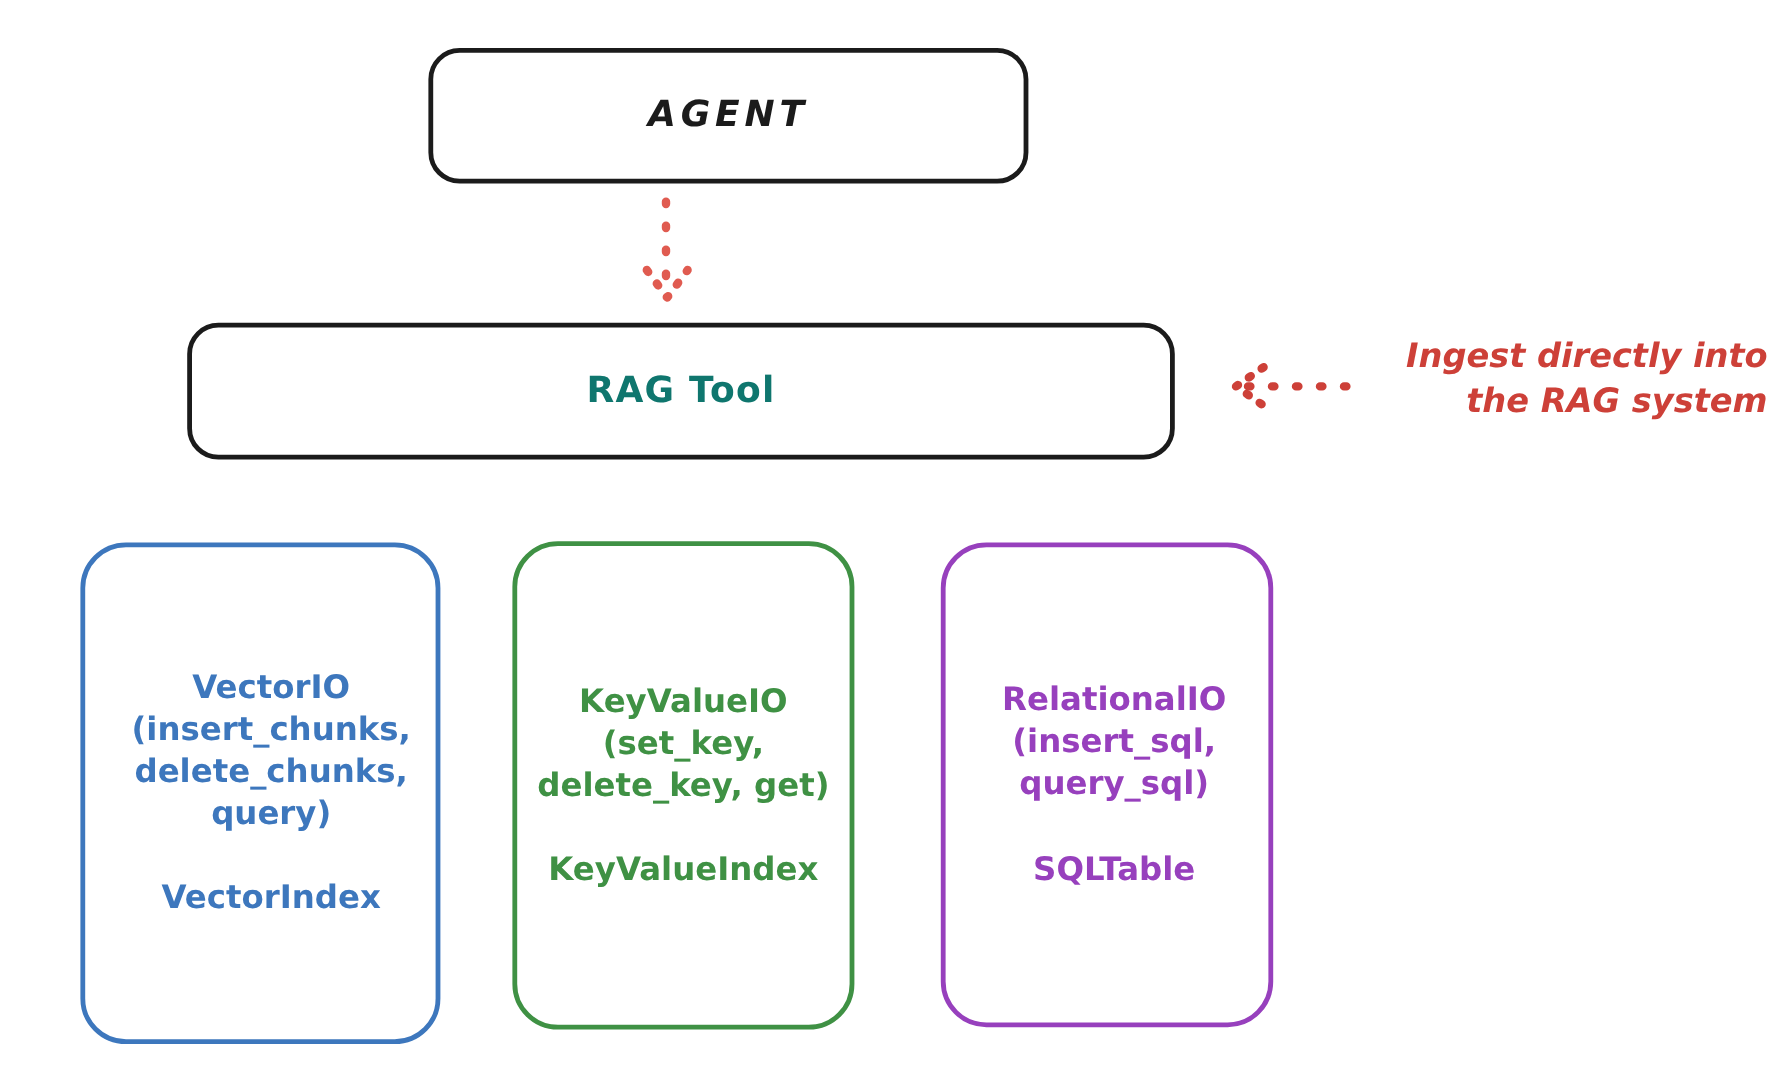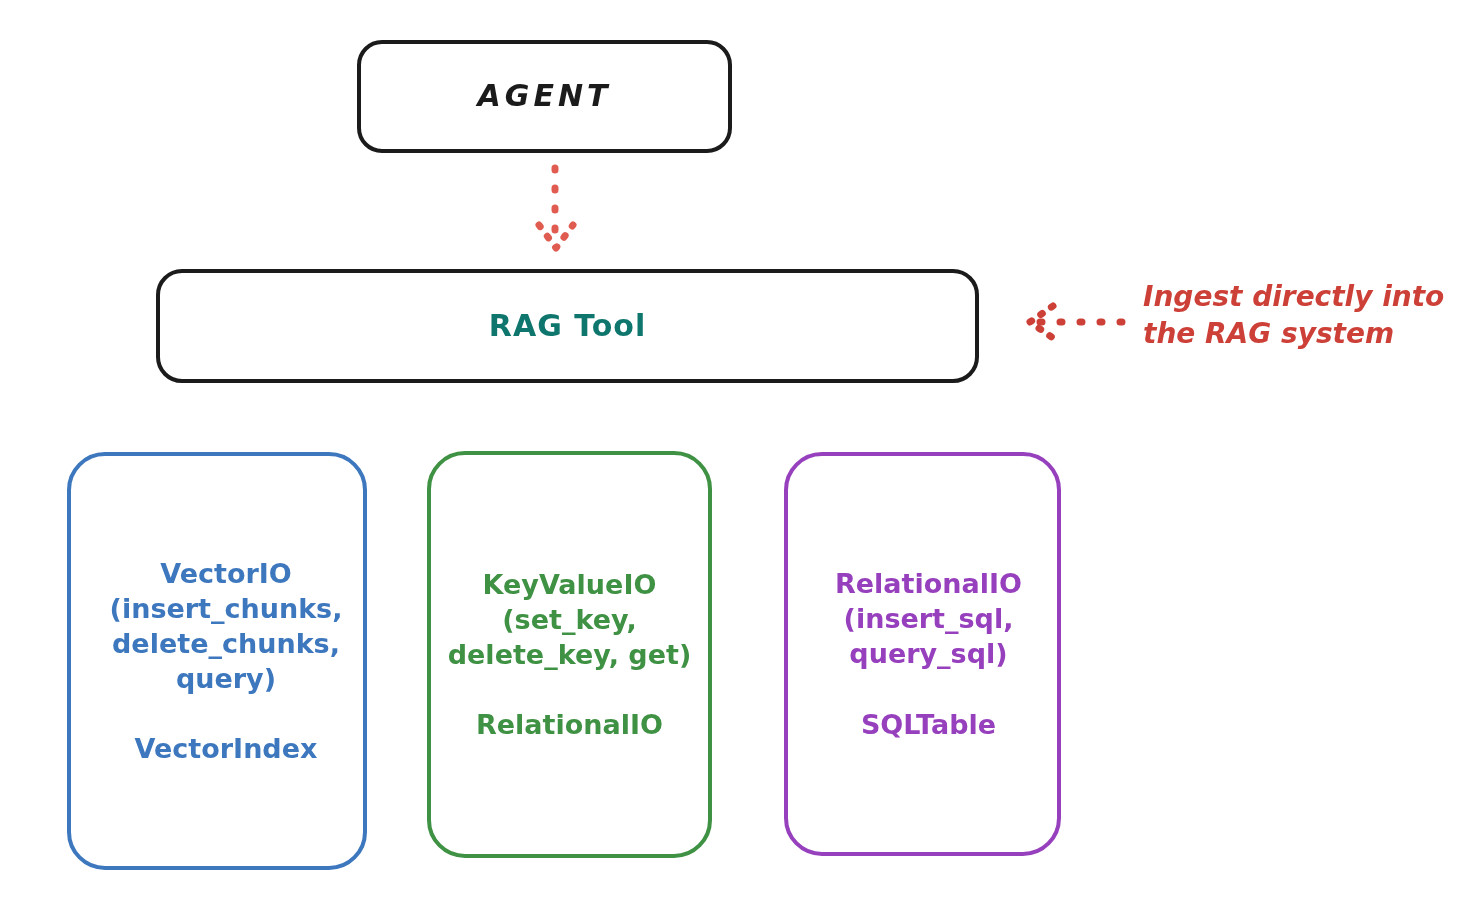--- a/index.html
+++ b/index.html
@@ -38,21 +38,21 @@
   .node.dark {
     border: 4px solid #1b1b1b;
     border-radius: 26px;
   }
   .node.dark .node-label {
     color: #1b1b1b;
     font-style: italic;
     letter-spacing: 2px;
   }
 
-  #agent-box { left: 357px; top: 40px; width: 375px; height: 113px; border-radius: 25px; }
+  #agent-box { left: 357px; top: 40px; width: 500px; height: 113px; }
   #agent-box .node-label { font-size: 30px; font-weight: 600; letter-spacing: 4px; }
 
   #ragtool-box { left: 156px; top: 269px; width: 823px; height: 114px; }
   #ragtool-box .node-label { font-size: 30px; font-weight: 600; letter-spacing: 1px; font-style: normal; }
 
   
   .node.api {
     border-width: 4px;
     border-style: solid;
     border-radius: 38px;
@@ -81,21 +81,21 @@
   
   #annotation-text {
     position: absolute;
     left: 1143px;
     top: 279px;
     width: 330px;
     font-size: 28px;
     font-weight: 600;
     font-style: italic;
     line-height: 1.32;
-    text-align: left;
+    text-align: right;
     white-space: pre-line;
   }
 </style>
 </head>
 <body style="background: rgb(255, 255, 255);">
 
 <div id="canvas" style="background: rgb(255, 255, 255);">
 
   <div class="node dark" id="agent-box" style="border-color: rgb(27, 27, 27);">
     <div class="node-label" style="color: rgb(27, 27, 27);">AGENT</div>
@@ -112,21 +112,21 @@
 query)
 
 VectorIndex</div>
   </div>
 
   <div class="node api" id="keyvalue-box" style="border-color: rgb(63, 145, 68);">
     <div class="node-label" style="color: rgb(63, 145, 68);">KeyValueIO
 (set_key,
 delete_key, get)
 
-RelationalIO</div>
+KeyValueIndex</div>
   </div>
 
   <div class="node api" id="relational-box" style="border-color: rgb(151, 64, 189);">
     <div class="node-label" style="color: rgb(151, 64, 189); margin-left: 12px;">RelationalIO
 (insert_sql,
 query_sql)
 
 SQLTable</div>
   </div>
 

